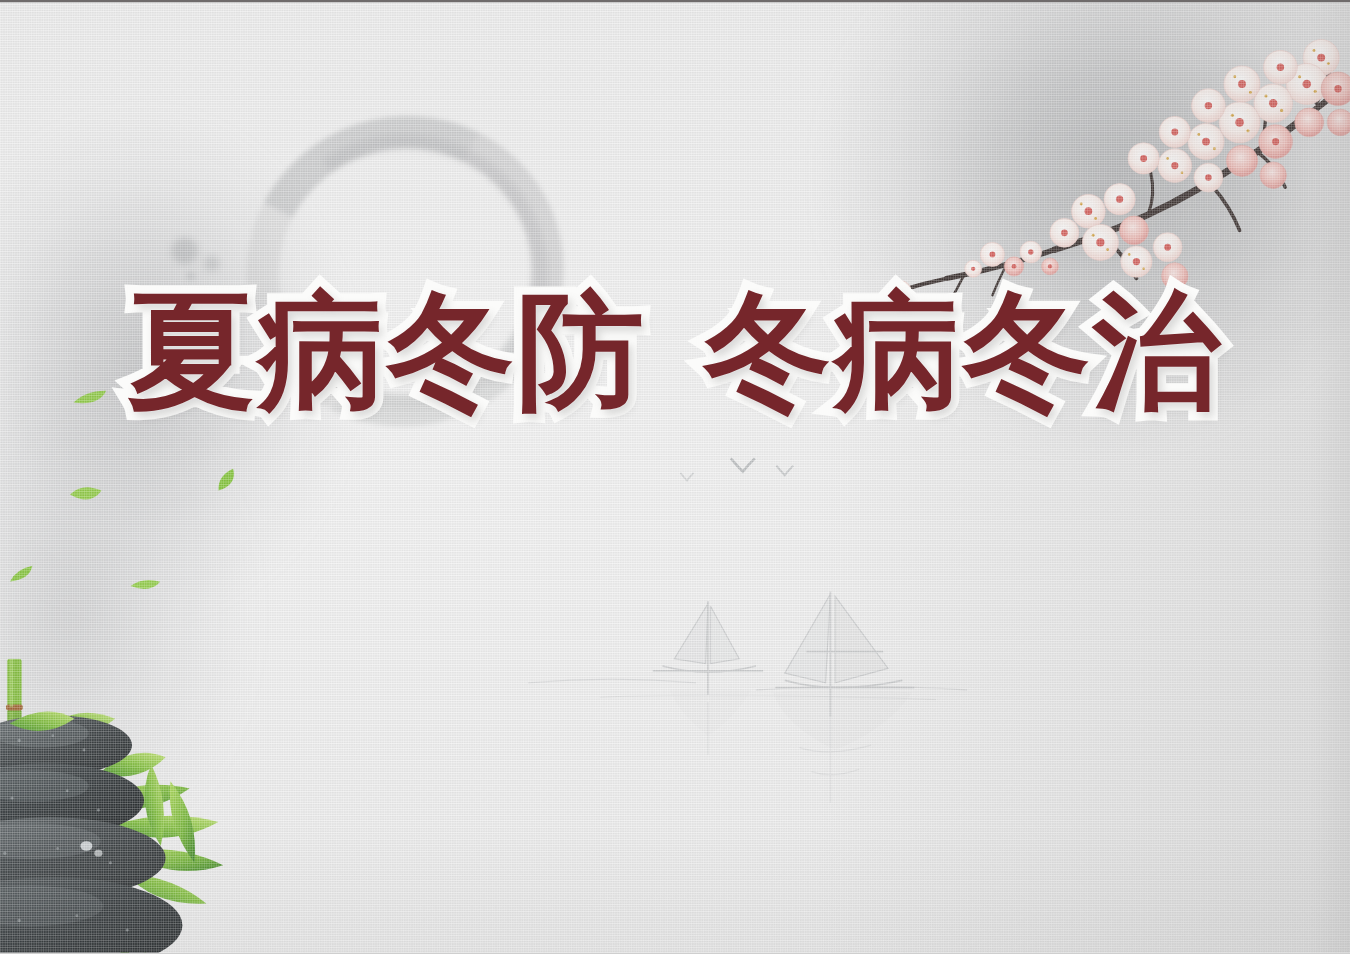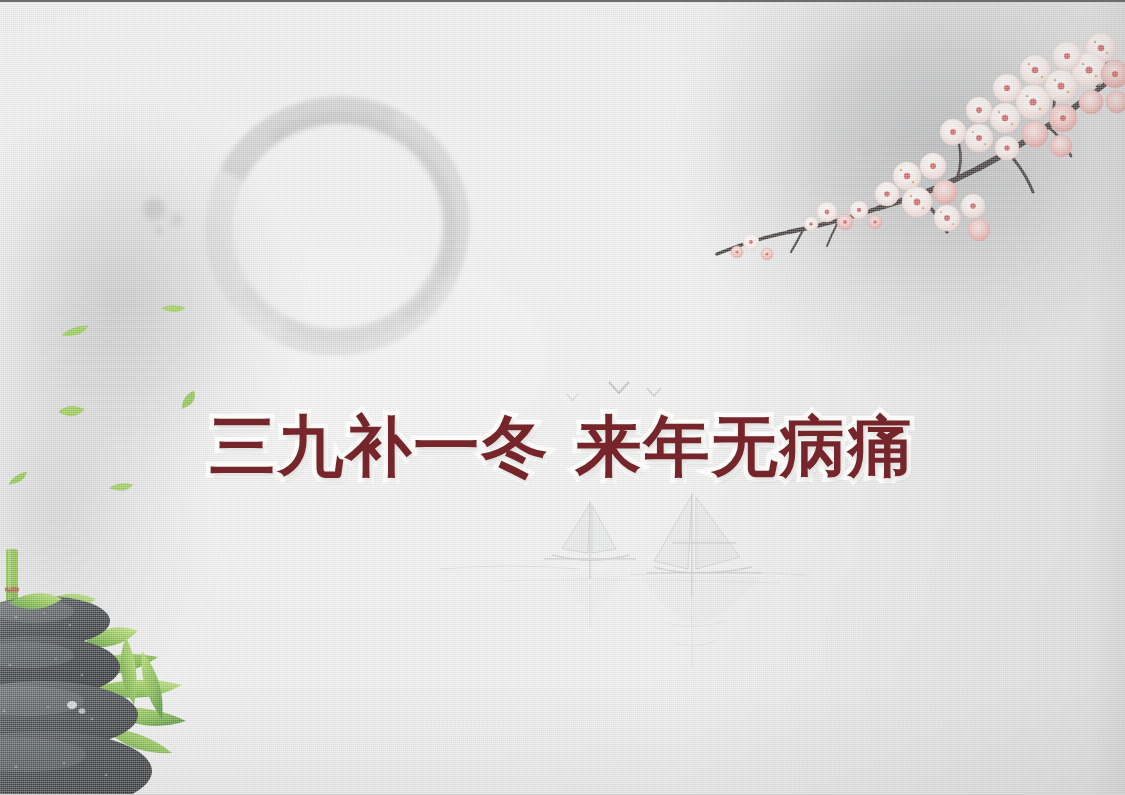--- a/index.html
+++ b/index.html
@@ -463,18 +463,18 @@
   <svg class="leaf" style="left:6px; top:470px; width:24px; height:14px; transform:rotate(-20deg);" viewBox="0 0 24 14">
     <path d="M1 9 Q9 1 23 3 Q17 13 1 9 Z" fill="#7fc232"></path>
   </svg>
   <svg class="leaf" style="left:108px; top:478px; width:26px; height:15px; transform:rotate(8deg);" viewBox="0 0 26 15">
     <path d="M1 10 Q10 1 25 3 Q18 14 1 10 Z" fill="#8ccb3e"></path>
   </svg>
 
   <div class="bg-texture"></div>
   <div class="bg-vignette"></div>
 
-
-  <div class="subtitle-wrap">
-    <span class="subhead"><span>三九补一冬</span><span class="gap"></span><span>来年无病痛</span></span>
+  <div class="title-wrap">
+    <span class="headline"><span>夏病冬防</span><span class="gap"></span><span>冬病冬治</span></span>
   </div>
 
+
 </div>
 
 </body></html>

